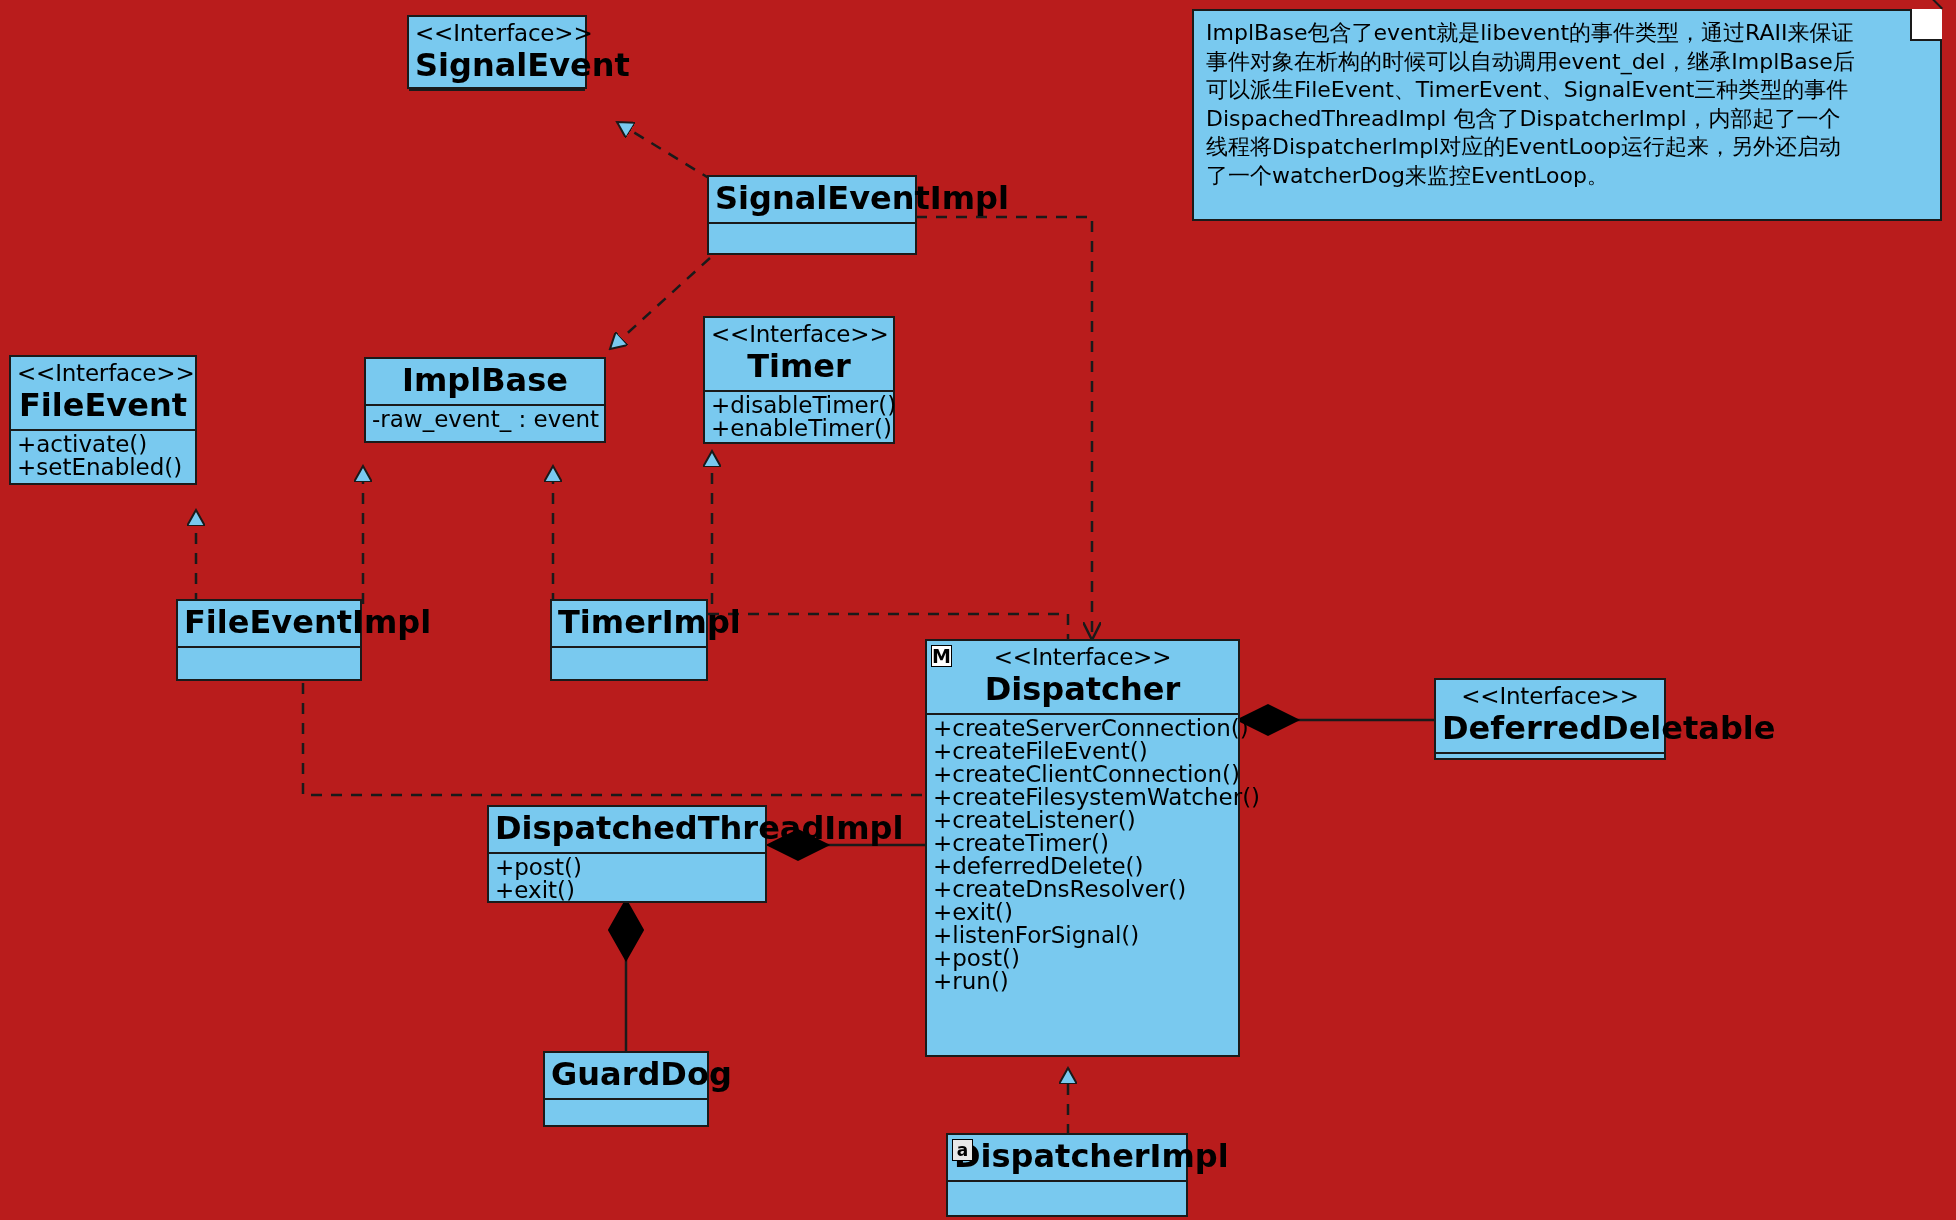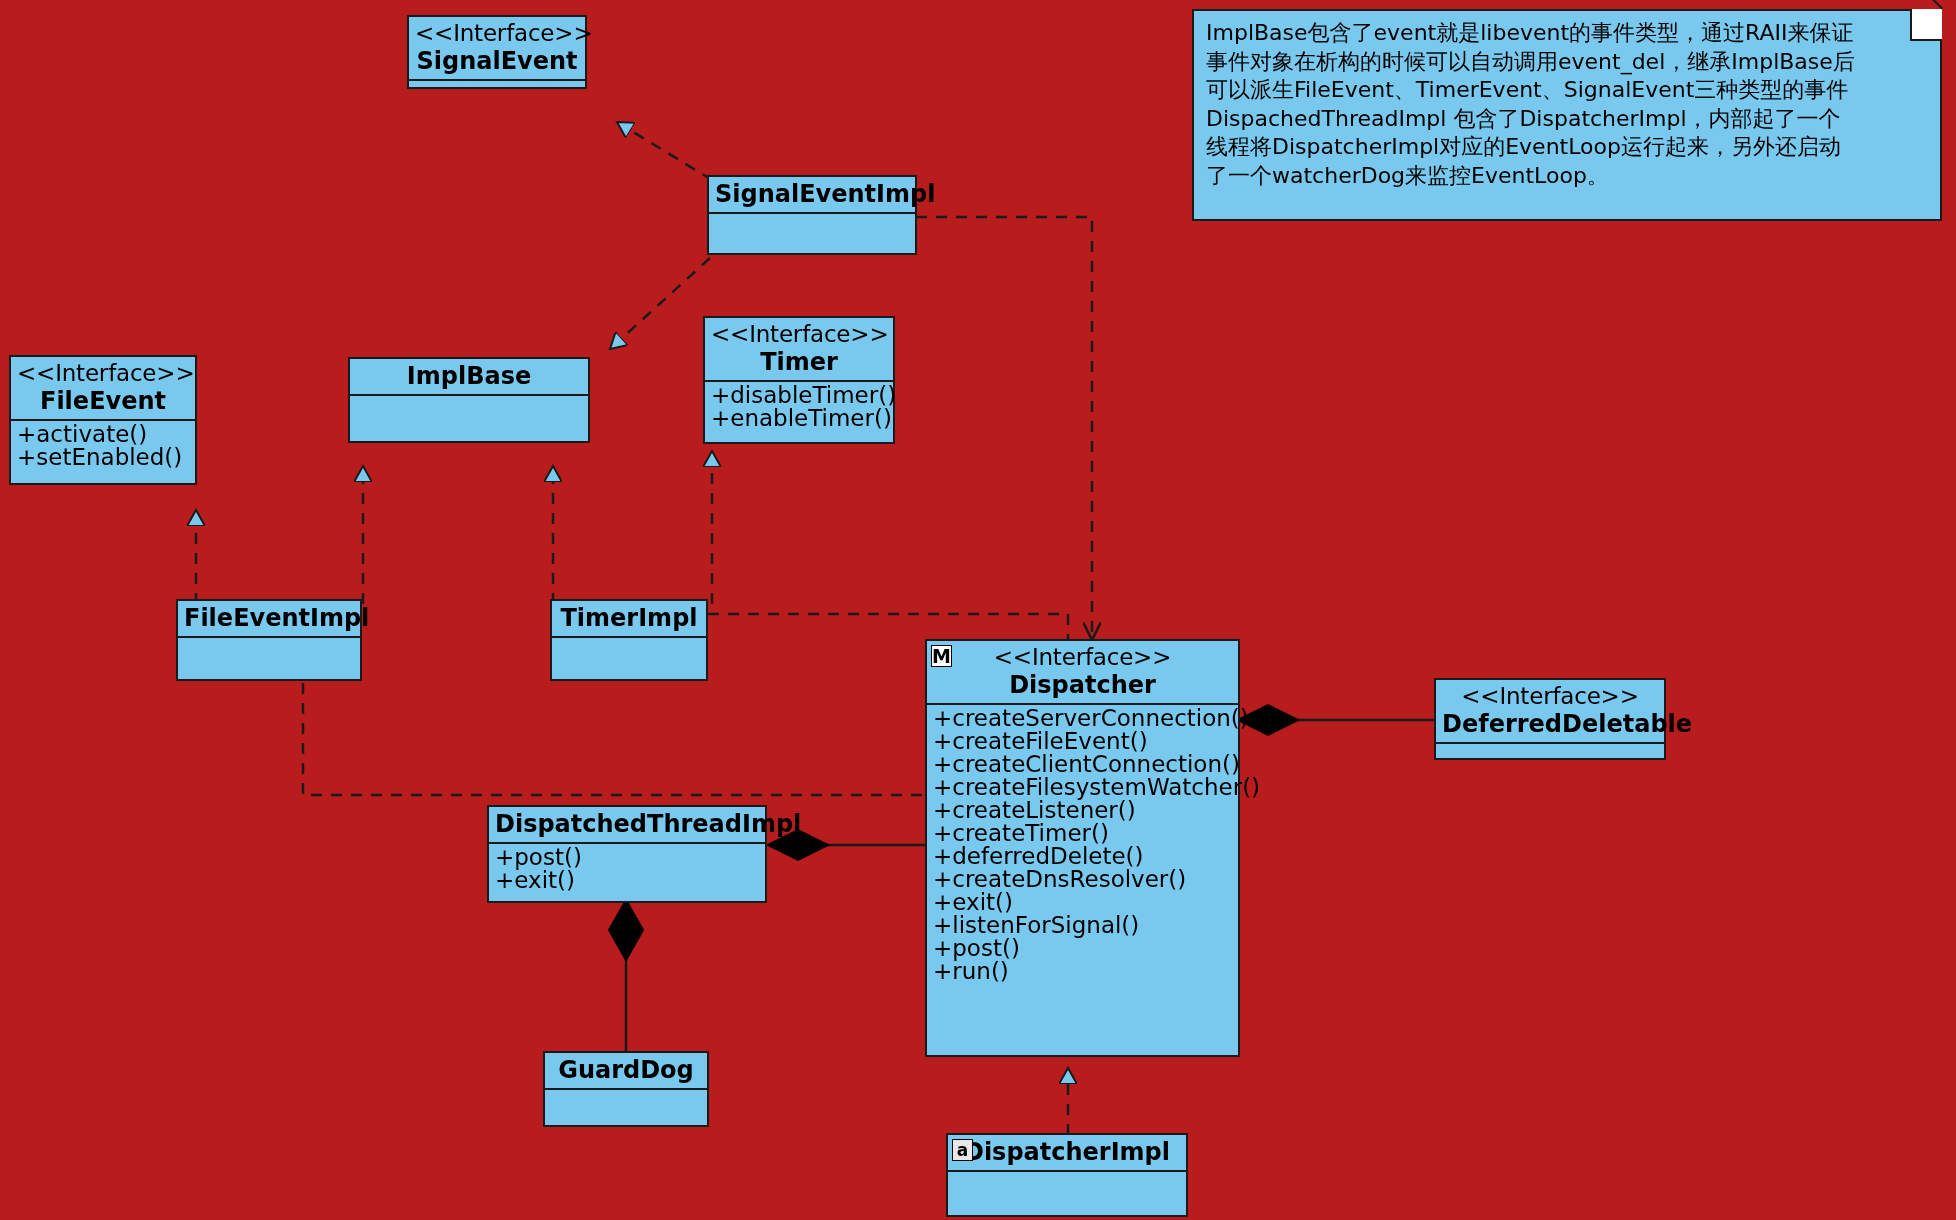--- a/index.html
+++ b/index.html
@@ -39,21 +39,21 @@
   .cls .hdr.nb { border-bottom: none; }
   .stereo {
     display: block;
     font-size: 23px;
     font-weight: normal;
     color: #000;
     letter-spacing: -0.2px;
   }
   .cname {
     display: block;
-    font-size: 24px;
+    font-size: 32px;
     font-weight: bold;
     color: #000;
   }
   .cls .body {
     padding: 2px 0 2px 0;
     min-height: 44px;
   }
   .cls .body .mem {
     display: block;
     font-size: 23px;
@@ -218,23 +218,26 @@
     <div class="hdr">
       <span class="stereo">&lt;&lt;Interface&gt;&gt;</span>
       <span class="cname">FileEvent</span>
     </div>
     <div class="body">
       <span class="mem">+activate()</span>
       <span class="mem">+setEnabled()</span>
     </div>
   </div>
 
-  <div class="cls" style="left:348px; top:357px; width:242px; height:86px;">
+  <div class="cls" style="left:364px; top:357px; width:242px; height:86px;">
     <div class="hdr">
       <span class="cname">ImplBase</span>
+    </div>
+    <div class="body">
+      <span class="mem">-raw_event_ : event</span>
     </div>
   </div>
 
   <div class="cls" style="left:703px; top:316px; width:192px; height:128px;">
     <div class="hdr">
       <span class="stereo">&lt;&lt;Interface&gt;&gt;</span>
       <span class="cname">Timer</span>
     </div>
     <div class="body">
       <span class="mem">+disableTimer()</span>

